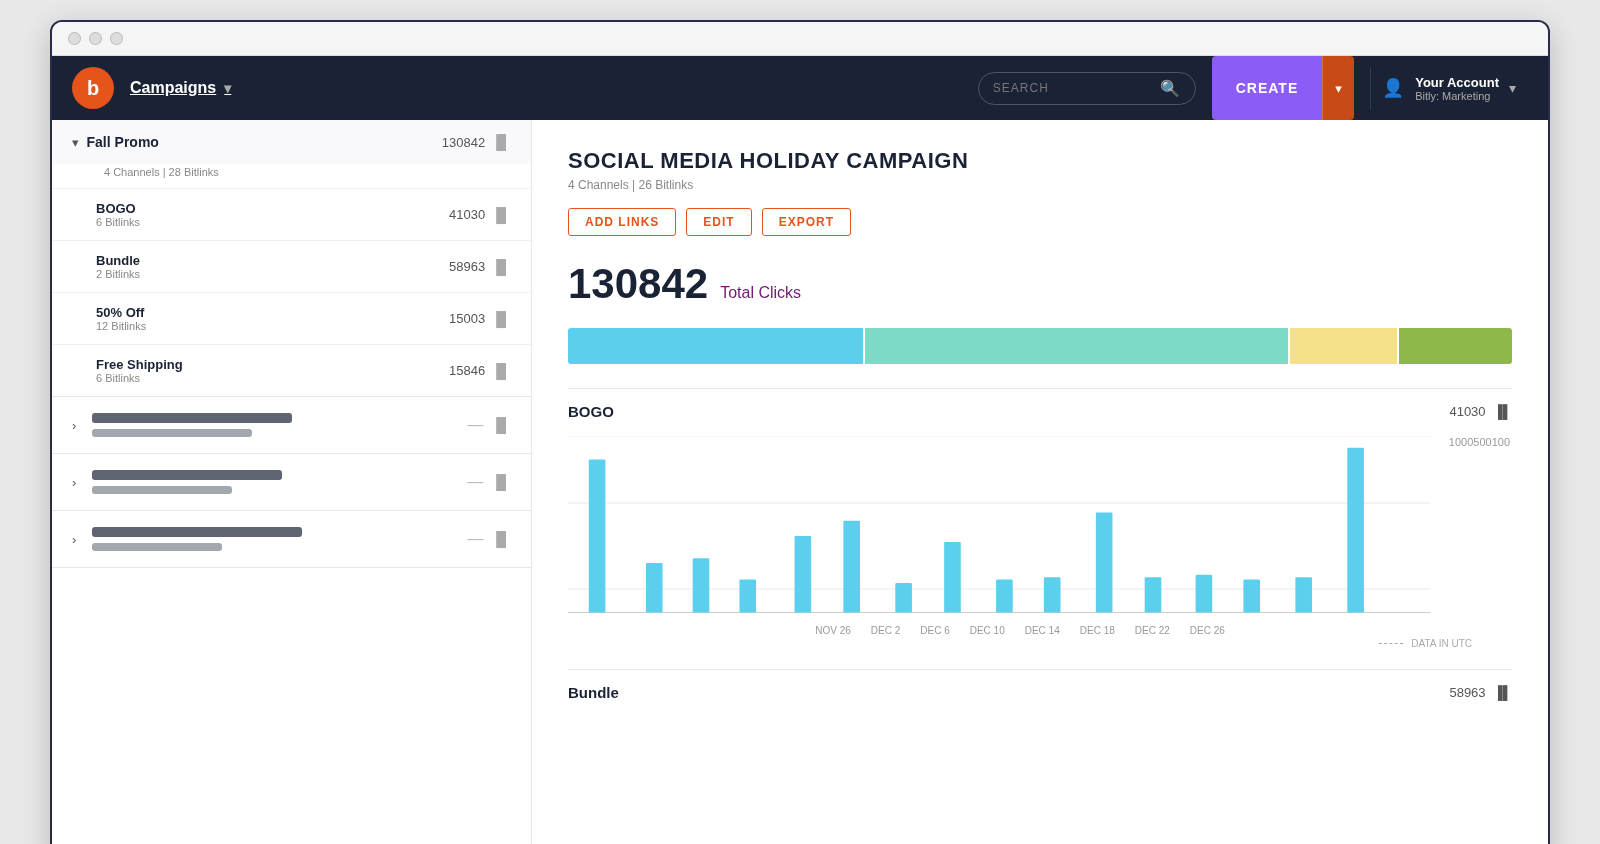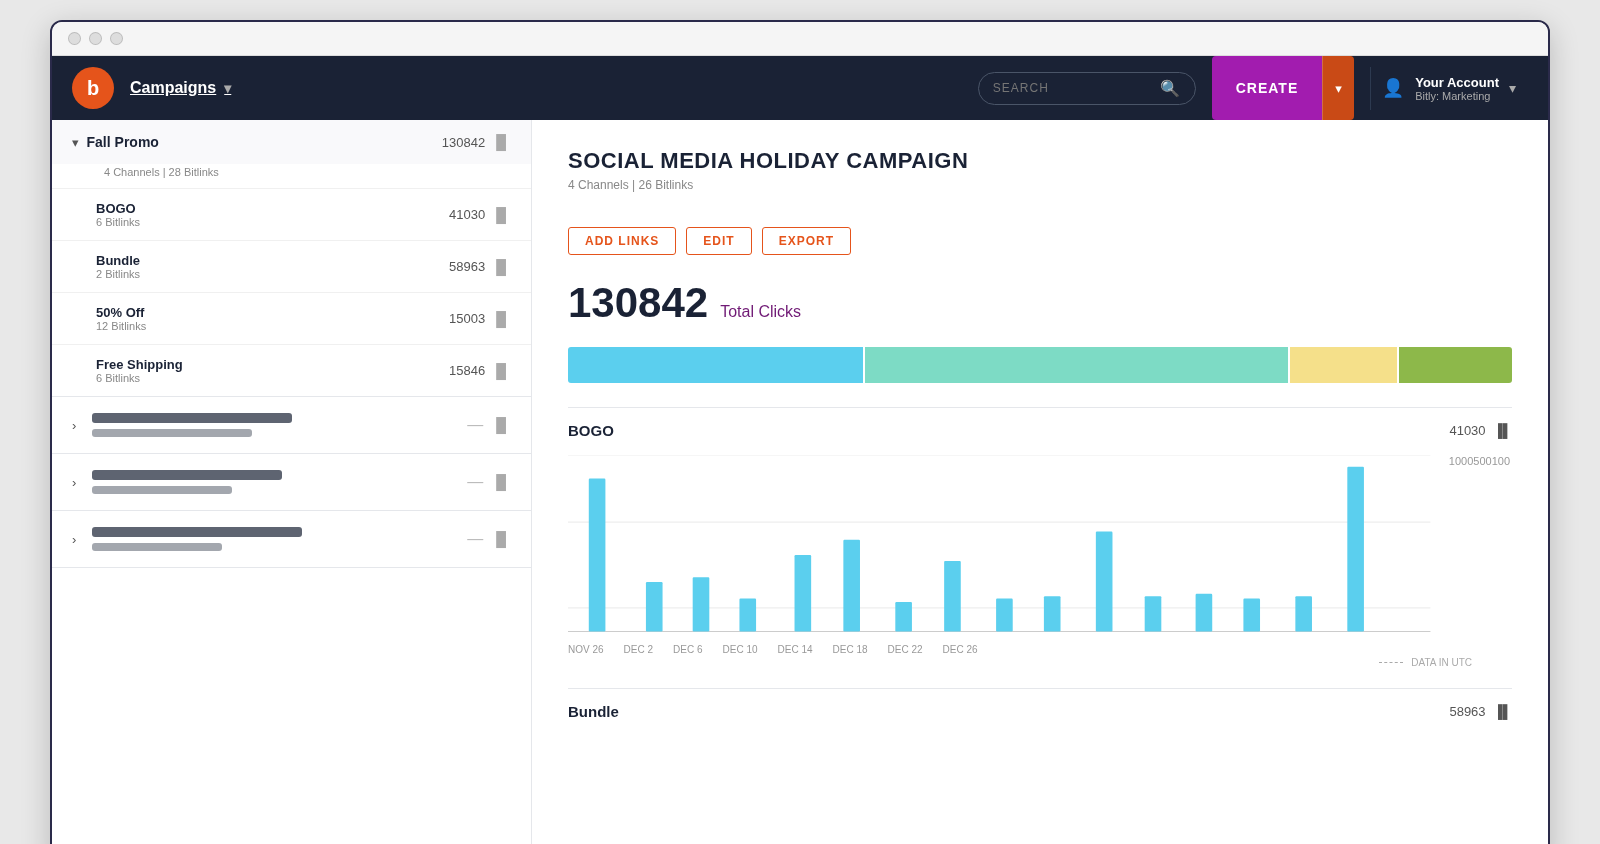--- a/index.html
+++ b/index.html
@@ -67,21 +67,21 @@
     }
     .search-box input {
       background: none; border: none; outline: none;
       color: #aaa; font-size: 12px; letter-spacing: 1px; width: 160px;
     }
     .search-icon { color: #aaa; font-size: 16px; }
     .create-btn-group {
       display: flex; align-items: stretch; border-radius: 4px; overflow: hidden;
     }
     .create-btn {
-      background: #a21caf; color: #fff;
+      background: #8b5cf6; color: #fff;
       border: none; padding: 24px 24px;
       font-size: 14px; font-weight: 700; letter-spacing: 1px;
       cursor: pointer;
     }
     .create-dropdown {
       background: #c94a16; color: #fff;
       border: none; padding: 10px 12px;
       cursor: pointer; font-size: 13px;
       border-left: 1px solid rgba(255,255,255,0.2);
     }
@@ -172,21 +172,21 @@
     }
     .action-buttons {
       display: flex; gap: 10px; margin-top: 16px;
     }
     .action-btn {
       border: 1.5px solid #e5541b;
       background: none;
       color: #e5541b;
       padding: 6px 16px;
       font-size: 12px; font-weight: 700; letter-spacing: 1px;
-      border-radius: 3px; cursor: pointer; margin-top: 19px;
+      border-radius: 3px; cursor: pointer;
     }
     .total-clicks {
       display: flex; align-items: baseline;
       gap: 12px; margin-top: 24px;
     }
     .clicks-number {
       font-size: 42px; font-weight: 800; color: #1a2235;
     }
     .clicks-label {
       font-size: 16px; color: #701a75;
@@ -223,21 +223,21 @@
     .chart-svg { width: 100%; height: 100%; }
     .y-labels {
       position: absolute; right: 0; top: 0; bottom: 30px;
       display: flex; 
       justify-content: space-between;
       font-size: 11px; color: #999;
       padding-right: 2px;
     }
     .x-labels {
       position: absolute; bottom: 0; left: 0; right: 40px;
-      display: flex; justify-content: flex-start;
+      display: flex; justify-content: center;
       font-size: 10px; color: #999; gap: 20px;
     }
     .data-utc {
       text-align: right; font-size: 10px; color: #aaa;
       margin-top: 2px; padding-right: 40px;
       display: flex; align-items: center; justify-content: flex-end; gap: 4px;
     }
     .bundle-section { margin-top: 20px; border-top: 1px solid #e5e7eb; padding-top: 14px; }
     .bundle-header { display: flex; justify-content: space-between; align-items: center; }
     .bundle-name { font-size: 15px; font-weight: 700; color: #1a2235; }

